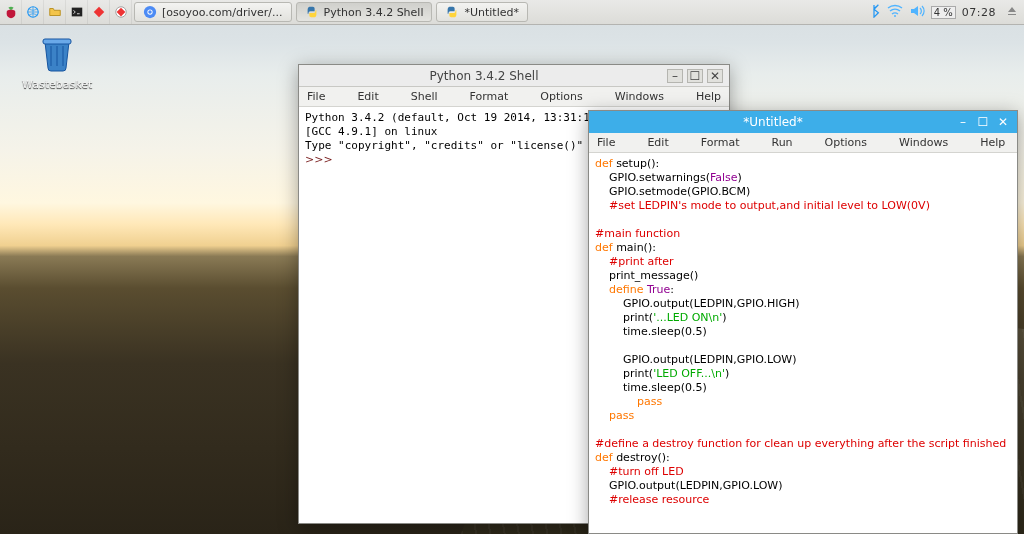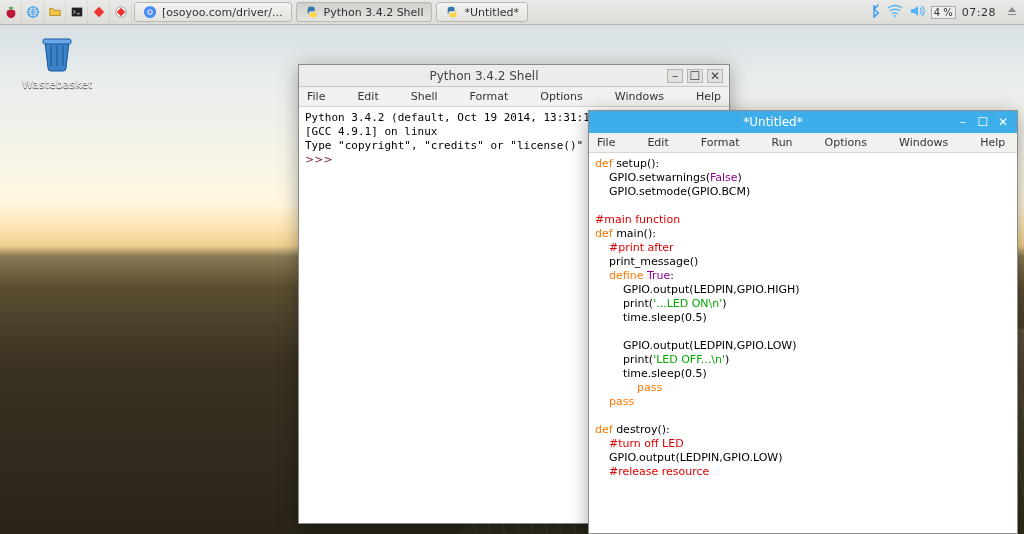--- a/index.html
+++ b/index.html
@@ -220,34 +220,36 @@
     <span>Edit</span>
     <span>Format</span>
     <span>Run</span>
     <span>Options</span>
     <span>Windows</span>
     <span>Help</span>
   </div>
   <div class="content code" id="editor-content"><span class="k-def">def </span><span class="k-id">setup():
 </span><span class="k-id">    GPIO.setwarnings(</span><span class="k-const">False</span><span class="k-id">)
 </span><span class="k-id">    GPIO.setmode(GPIO.BCM)
+</span><span class="k-cmt">    #set LEDPIN's mode to output,and initial level to LOW(0V)
 </span><span class="k-id">
 </span><span class="k-cmt">#main function
 </span><span class="k-def">def </span><span class="k-id">main():
 </span><span class="k-cmt">    #print after
 </span><span class="k-id">    print_message()
 </span><span class="k-kw">    define </span><span class="k-const">True</span><span class="k-id">:
 </span><span class="k-id">        GPIO.output(LEDPIN,GPIO.HIGH)
 </span><span class="k-id">        print(</span><span class="k-str">'...LED ON\n'</span><span class="k-id">)
 </span><span class="k-id">        time.sleep(0.5)
 </span><span class="k-id">
 </span><span class="k-id">        GPIO.output(LEDPIN,GPIO.LOW)
 </span><span class="k-id">        print(</span><span class="k-str">'LED OFF...\n'</span><span class="k-id">)
 </span><span class="k-id">        time.sleep(0.5)
 </span><span class="k-kw">            pass
 </span><span class="k-kw">    pass
 </span><span class="k-id">
+</span><span class="k-cmt">#define a destroy function for clean up everything after the script finished
 </span><span class="k-def">def </span><span class="k-id">destroy():
 </span><span class="k-cmt">    #turn off LED
 </span><span class="k-id">    GPIO.output(LEDPIN,GPIO.LOW)
 </span><span class="k-cmt">    #release resource
 </span></div>
 </div>
 
 </body></html>

